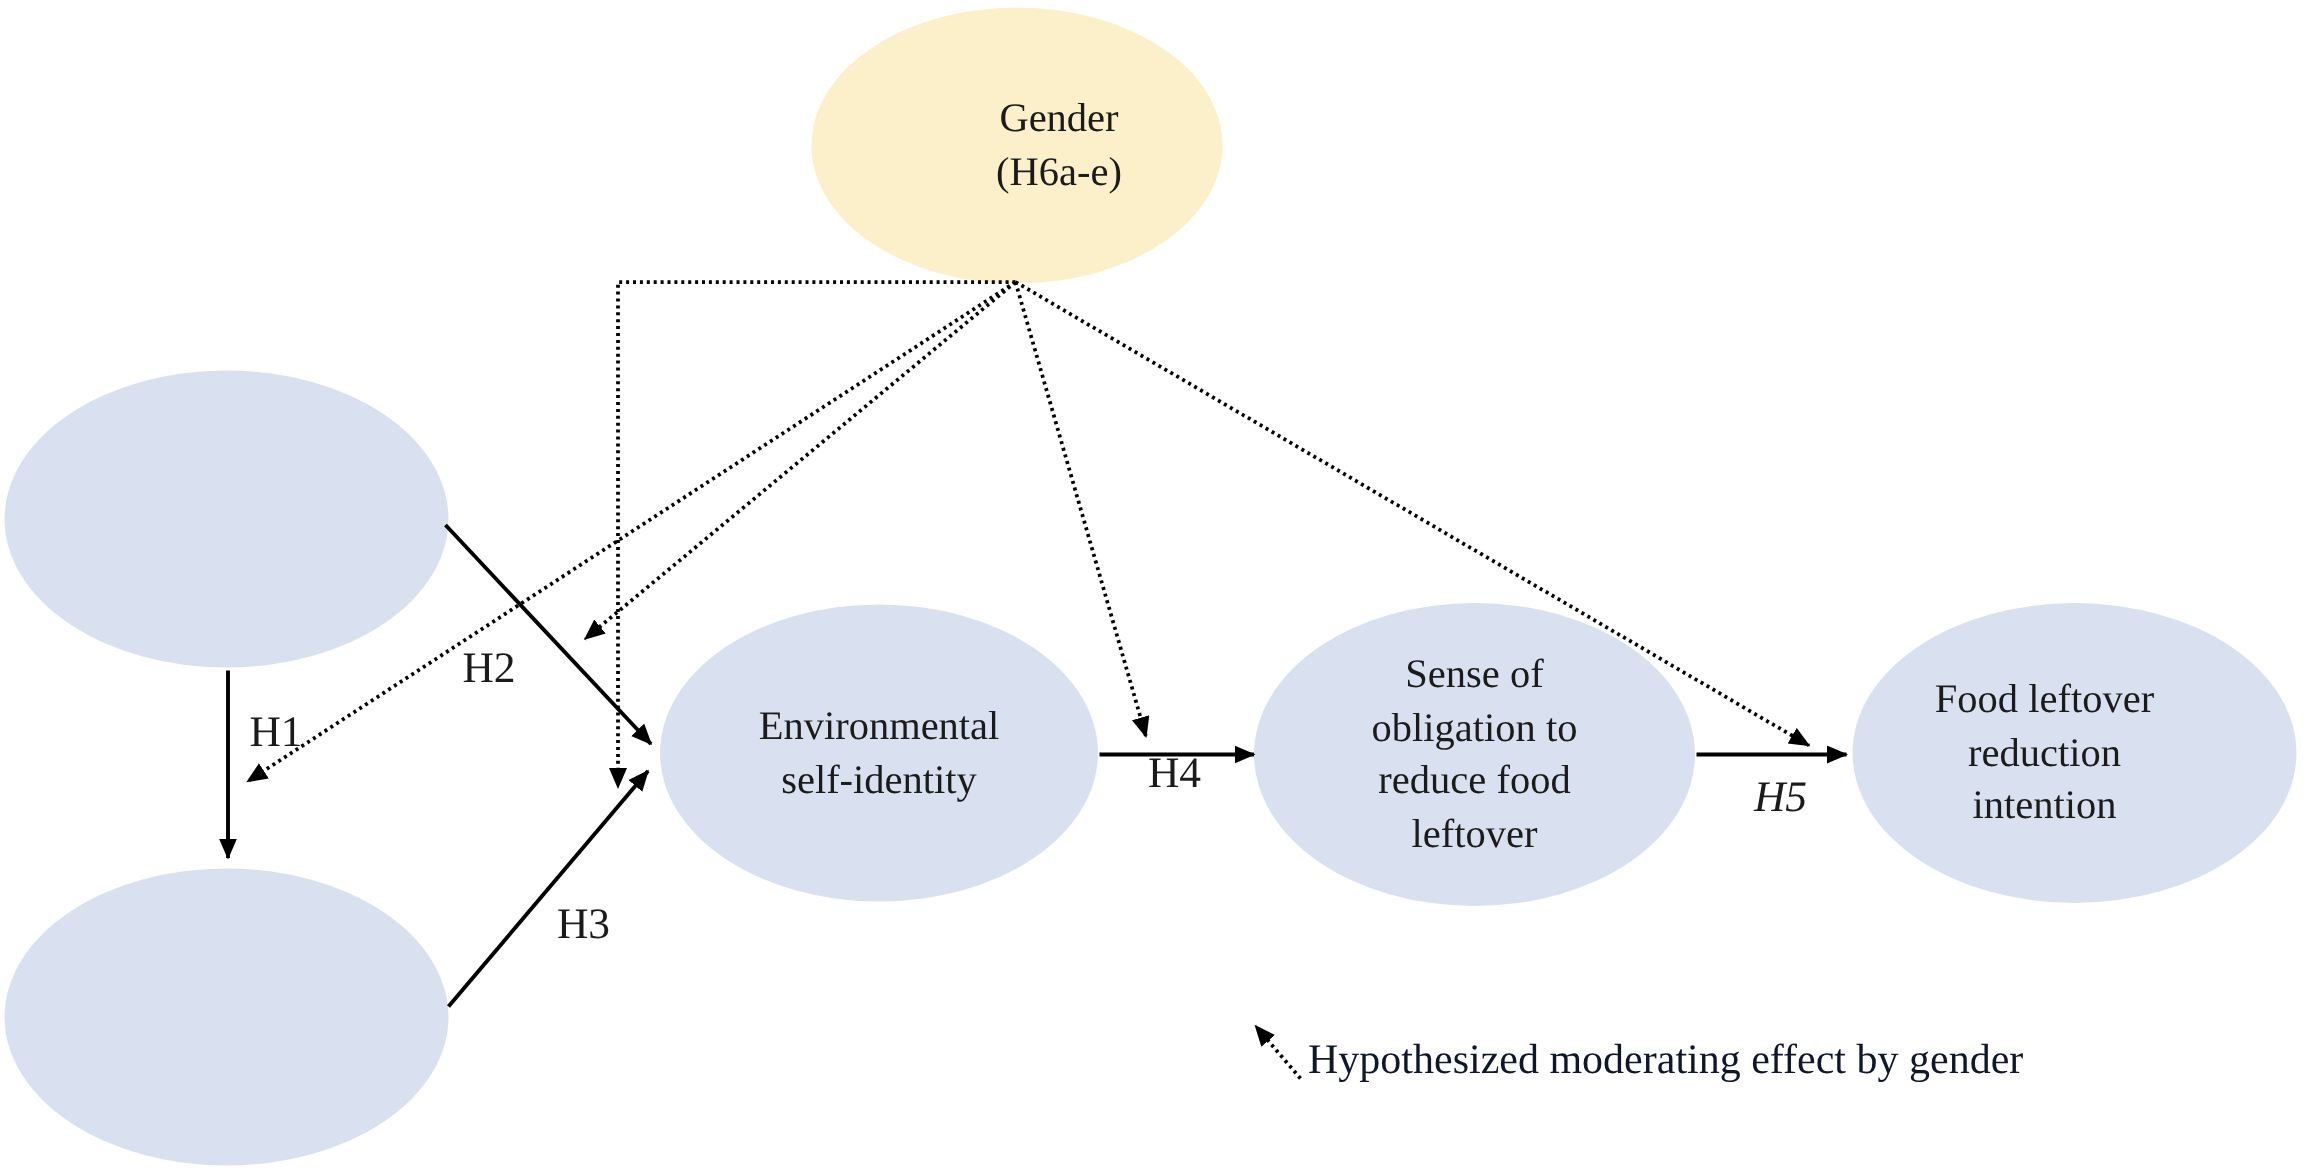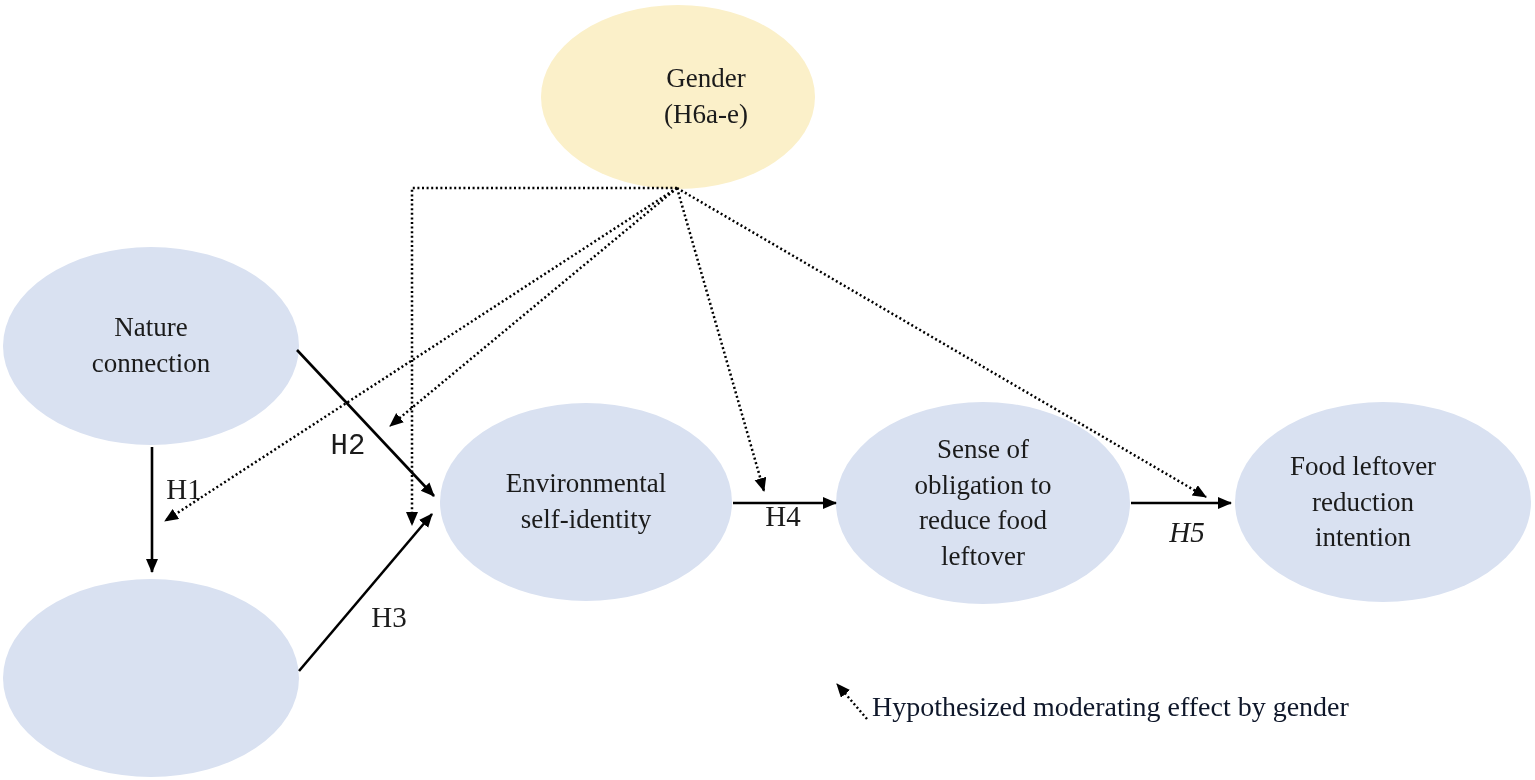--- a/index.html
+++ b/index.html
@@ -82,33 +82,31 @@
       <polyline points="677,188 412,188 412,525" marker-end="url(#arrow)"></polyline>
       <line x1="677" y1="188" x2="764" y2="491" marker-end="url(#arrow)"></line>
       <line x1="677" y1="188" x2="1206" y2="497" marker-end="url(#arrow)"></line>
     </g>
 
     <line x1="867" y1="719" x2="837" y2="684" fill="none" stroke="#000000" stroke-width="2.5" stroke-dasharray="2 2.6" marker-end="url(#arrow)"></line>
   </svg>
 
   <div class="label" style="left:678px; top:97px;margin-left:28px;">Gender
 (H6a-e)</div>
-  <div class="label" style="left:151px; top:346px;">Nature
-connection</div>
   <div class="label" style="left:983px; top:503px;">Sense of
 obligation to
 reduce food
 leftover</div>
   <div class="label" style="left:586px; top:502px;">Environmental
 self-identity</div>
   <div class="label" style="left:1363px; top:502px;text-align:center;">Food leftover
 reduction
 intention</div>
 
   <div class="edge-label" style="left:184px; top:489px;">H1</div>
-  <div class="edge-label" style="left:348px; top:446px;font-family:Liberation Mono, monospace;">H2</div>
+  <div class="edge-label" style="left:326px; top:446px;">H2</div>
   <div class="edge-label" style="left:389px; top:617px;">H3</div>
   <div class="edge-label" style="left:783px; top:516px;">H4</div>
   <div class="edge-label" style="left:1187px; top:532px;font-style:italic;">H5</div>
 
   <div class="legend-text">Hypothesized moderating effect by gender</div>
 
 </div>
 
 </body></html>

